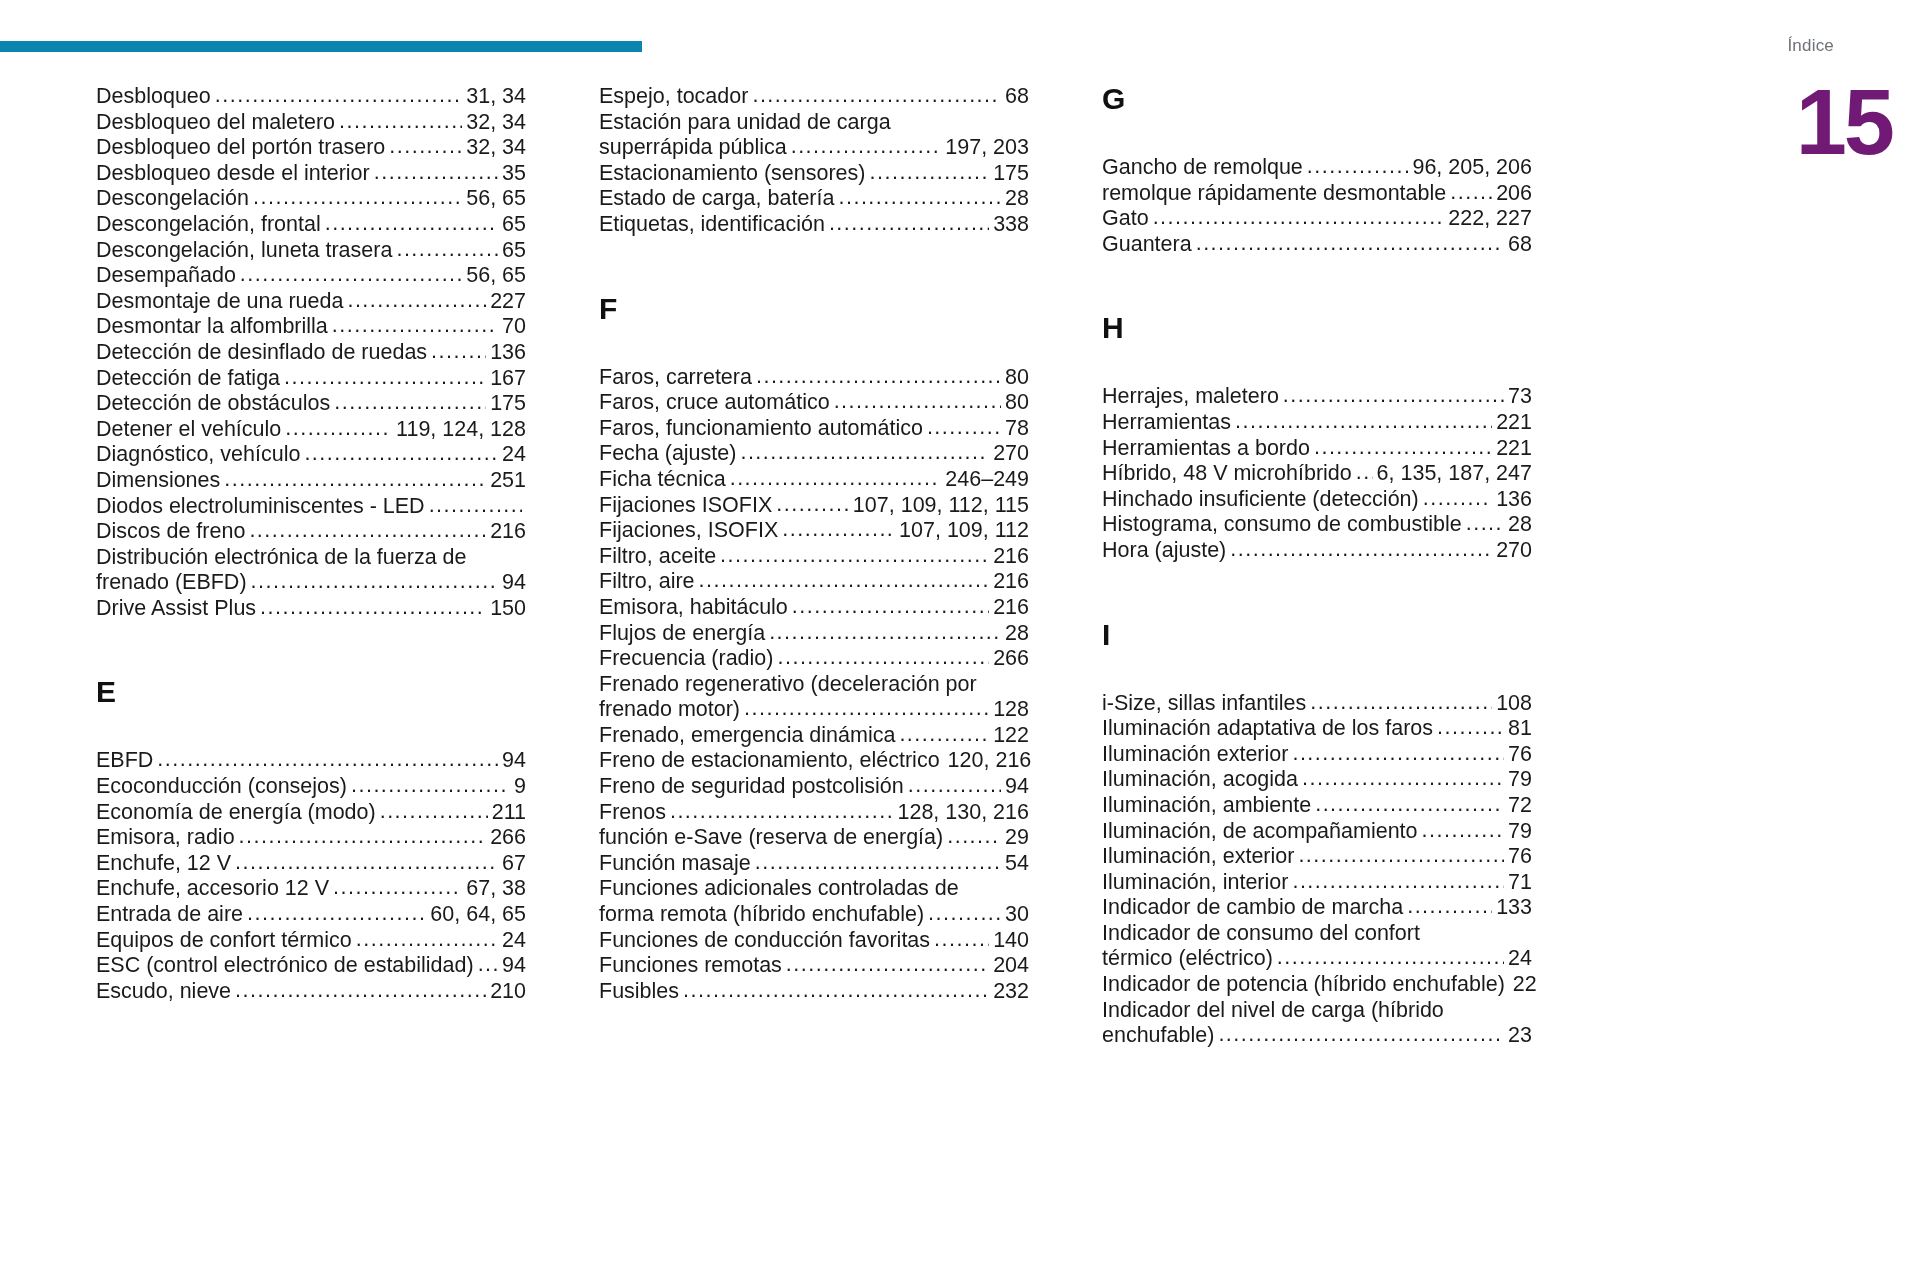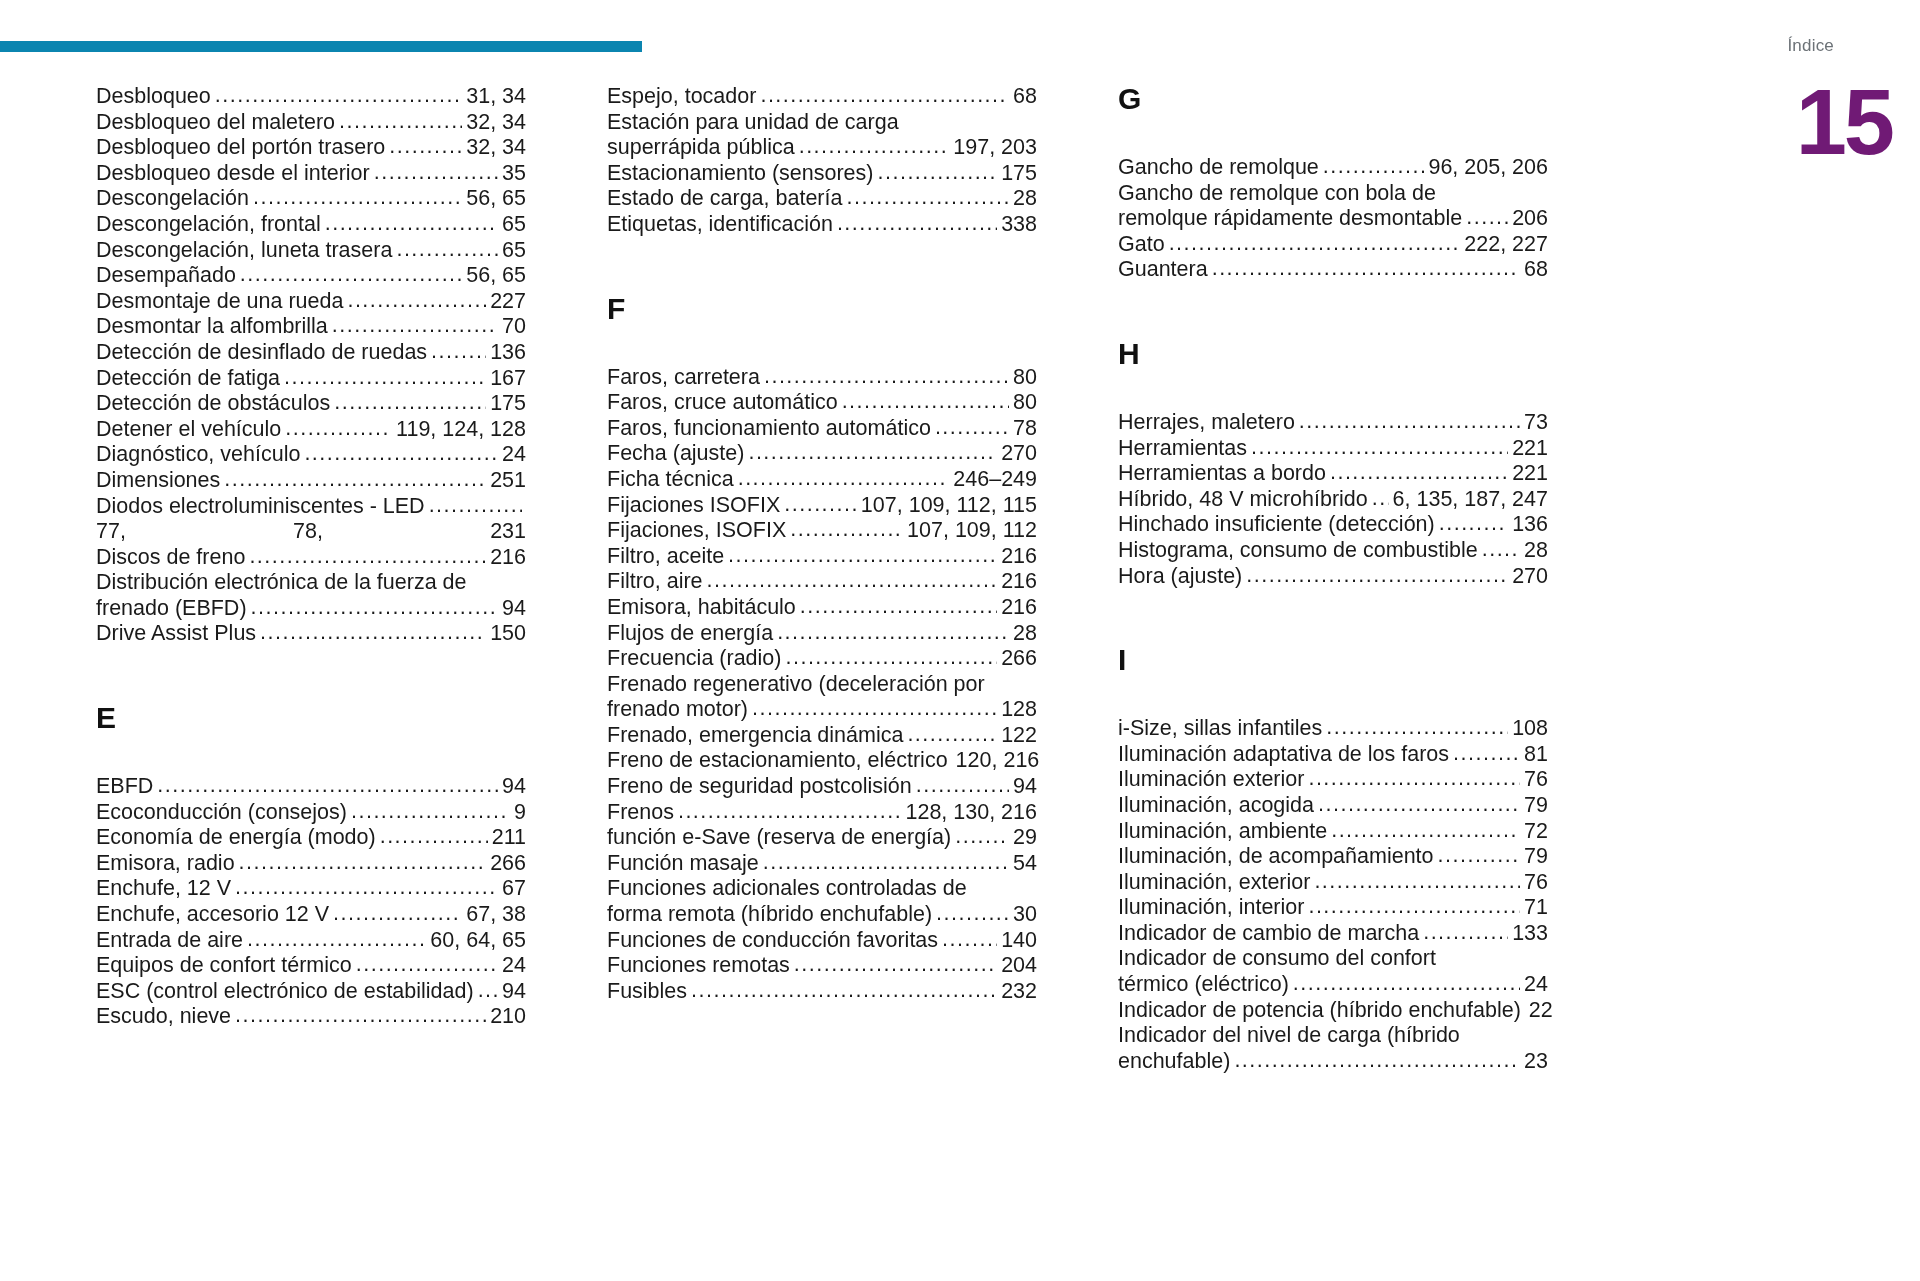--- a/index.html
+++ b/index.html
@@ -52,21 +52,21 @@
     top: 0;
     width: 1920px;
     height: 1281px;
   }
   .columns {
     position: absolute;
     left: 96px;
     top: 84px;
     width: 1436px;
     display: flex;
-    gap: 8px;
+    gap: 0;
   }
   .column {
     width: 430px;
     margin-right: 73px;
   }
   .column:last-child { margin-right: 0; }
 
   
   .entry {
     display: flex;
@@ -210,25 +210,20 @@
         </div>
         <div class="entry">
           <span class="term">Dimensiones</span>
           <span class="leader">............................................................................................................</span>
           <span class="pages">251</span>
         </div>
         <div class="entry">
           <span class="term">Diodos electroluminiscentes - LED</span>
           <span class="leader">............................................................................................................</span>
         </div>
-        <div class="scatter">
-          <span class="s1">77,</span>
-          <span class="s2">78,</span>
-          <span class="s3">231</span>
-        </div>
         <div class="entry">
           <span class="term">Discos de freno</span>
           <span class="leader">............................................................................................................</span>
           <span class="pages">216</span>
         </div>
         <div class="entry cont">
           <span class="term">Distribución electrónica de la fuerza de</span>
         </div>
         <div class="entry">
           <span class="term">frenado (EBFD)</span>
@@ -444,23 +439,20 @@
           <span class="pages">232</span>
         </div>
       </div>
       <div class="column">
         <div class="letter">G</div>
         <div class="entry">
           <span class="term">Gancho de remolque</span>
           <span class="leader">............................................................................................................</span>
           <span class="pages">96, 205, 206</span>
         </div>
-        <div class="entry cont">
-          <span class="term">Gancho de remolque con bola de</span>
-        </div>
         <div class="entry">
           <span class="term">remolque rápidamente desmontable</span>
           <span class="leader">............................................................................................................</span>
           <span class="pages">206</span>
         </div>
         <div class="entry">
           <span class="term">Gato</span>
           <span class="leader">............................................................................................................</span>
           <span class="pages">222, 227</span>
         </div>

